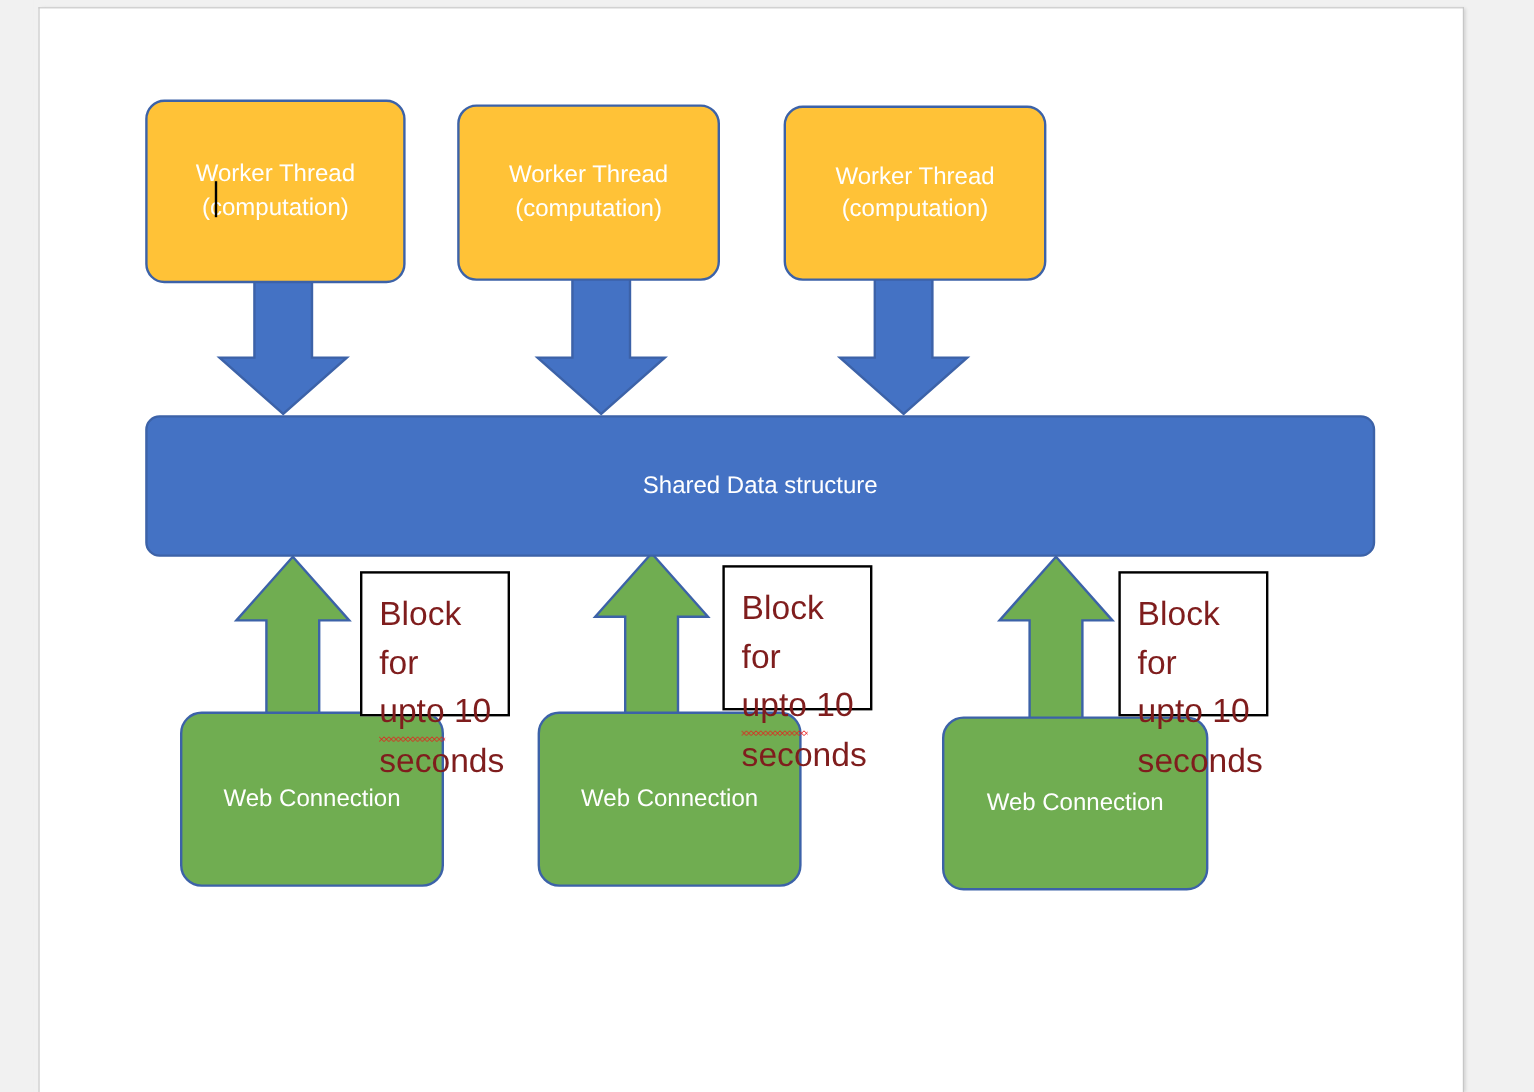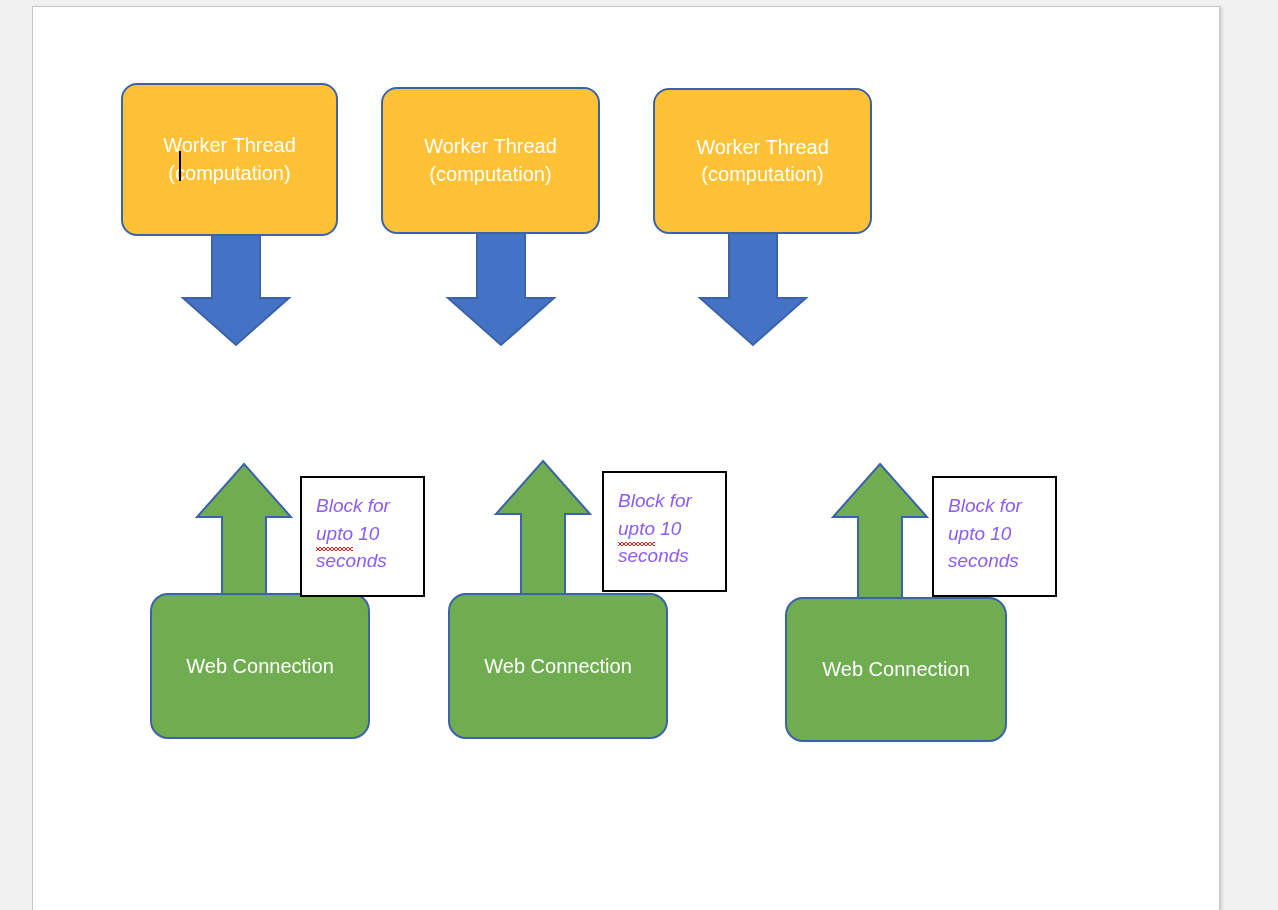--- a/index.html
+++ b/index.html
@@ -88,29 +88,28 @@
     border-radius: 18px;
     color: #ffffff;
     font-size: 20px;
     z-index: 6;
     text-align: center;
   }
 
   .note-box {
     background: #ffffff;
     border: 2px solid #000000;
-    color: #8b5cf6;
-    font-size: 19px;
+    color: #7f1d1d;
+    font-size: 28px;
     line-height: 1.45;
     justify-content: flex-start;
     align-items: flex-start;
     text-align: left;
     padding: 14px 0 0 14px;
     z-index: 8;
-    font-style: italic;
   }
   .note-box .misspelled {
     position: relative;
     display: inline-block;
   }
   .note-box .misspelled.on::after {
     content: "";
     position: absolute;
     left: 0;
     right: 0;
@@ -172,20 +171,23 @@
         </div>
       </div>
 
       <div class="shape worker-box" style="left:620px; top:81px; width:219px; height:146px;">
         <div class="label-lines">
           <div>Worker Thread</div>
           <div>(computation)</div>
         </div>
       </div>
 
+      <div class="shape shared-bar" style="left:88px; top:339px; width:1025px; height:118px;">
+        <span>Shared Data structure</span>
+      </div>
 
       <div class="shape web-box" style="left:117px; top:586px; width:220px; height:146px;">
         <span>Web Connection</span>
       </div>
       <div class="shape web-box" style="left:415px; top:586px; width:220px; height:146px;">
         <span>Web Connection</span>
       </div>
       <div class="shape web-box" style="left:752px; top:590px; width:222px; height:145px;">
         <span>Web Connection</span>
       </div>

